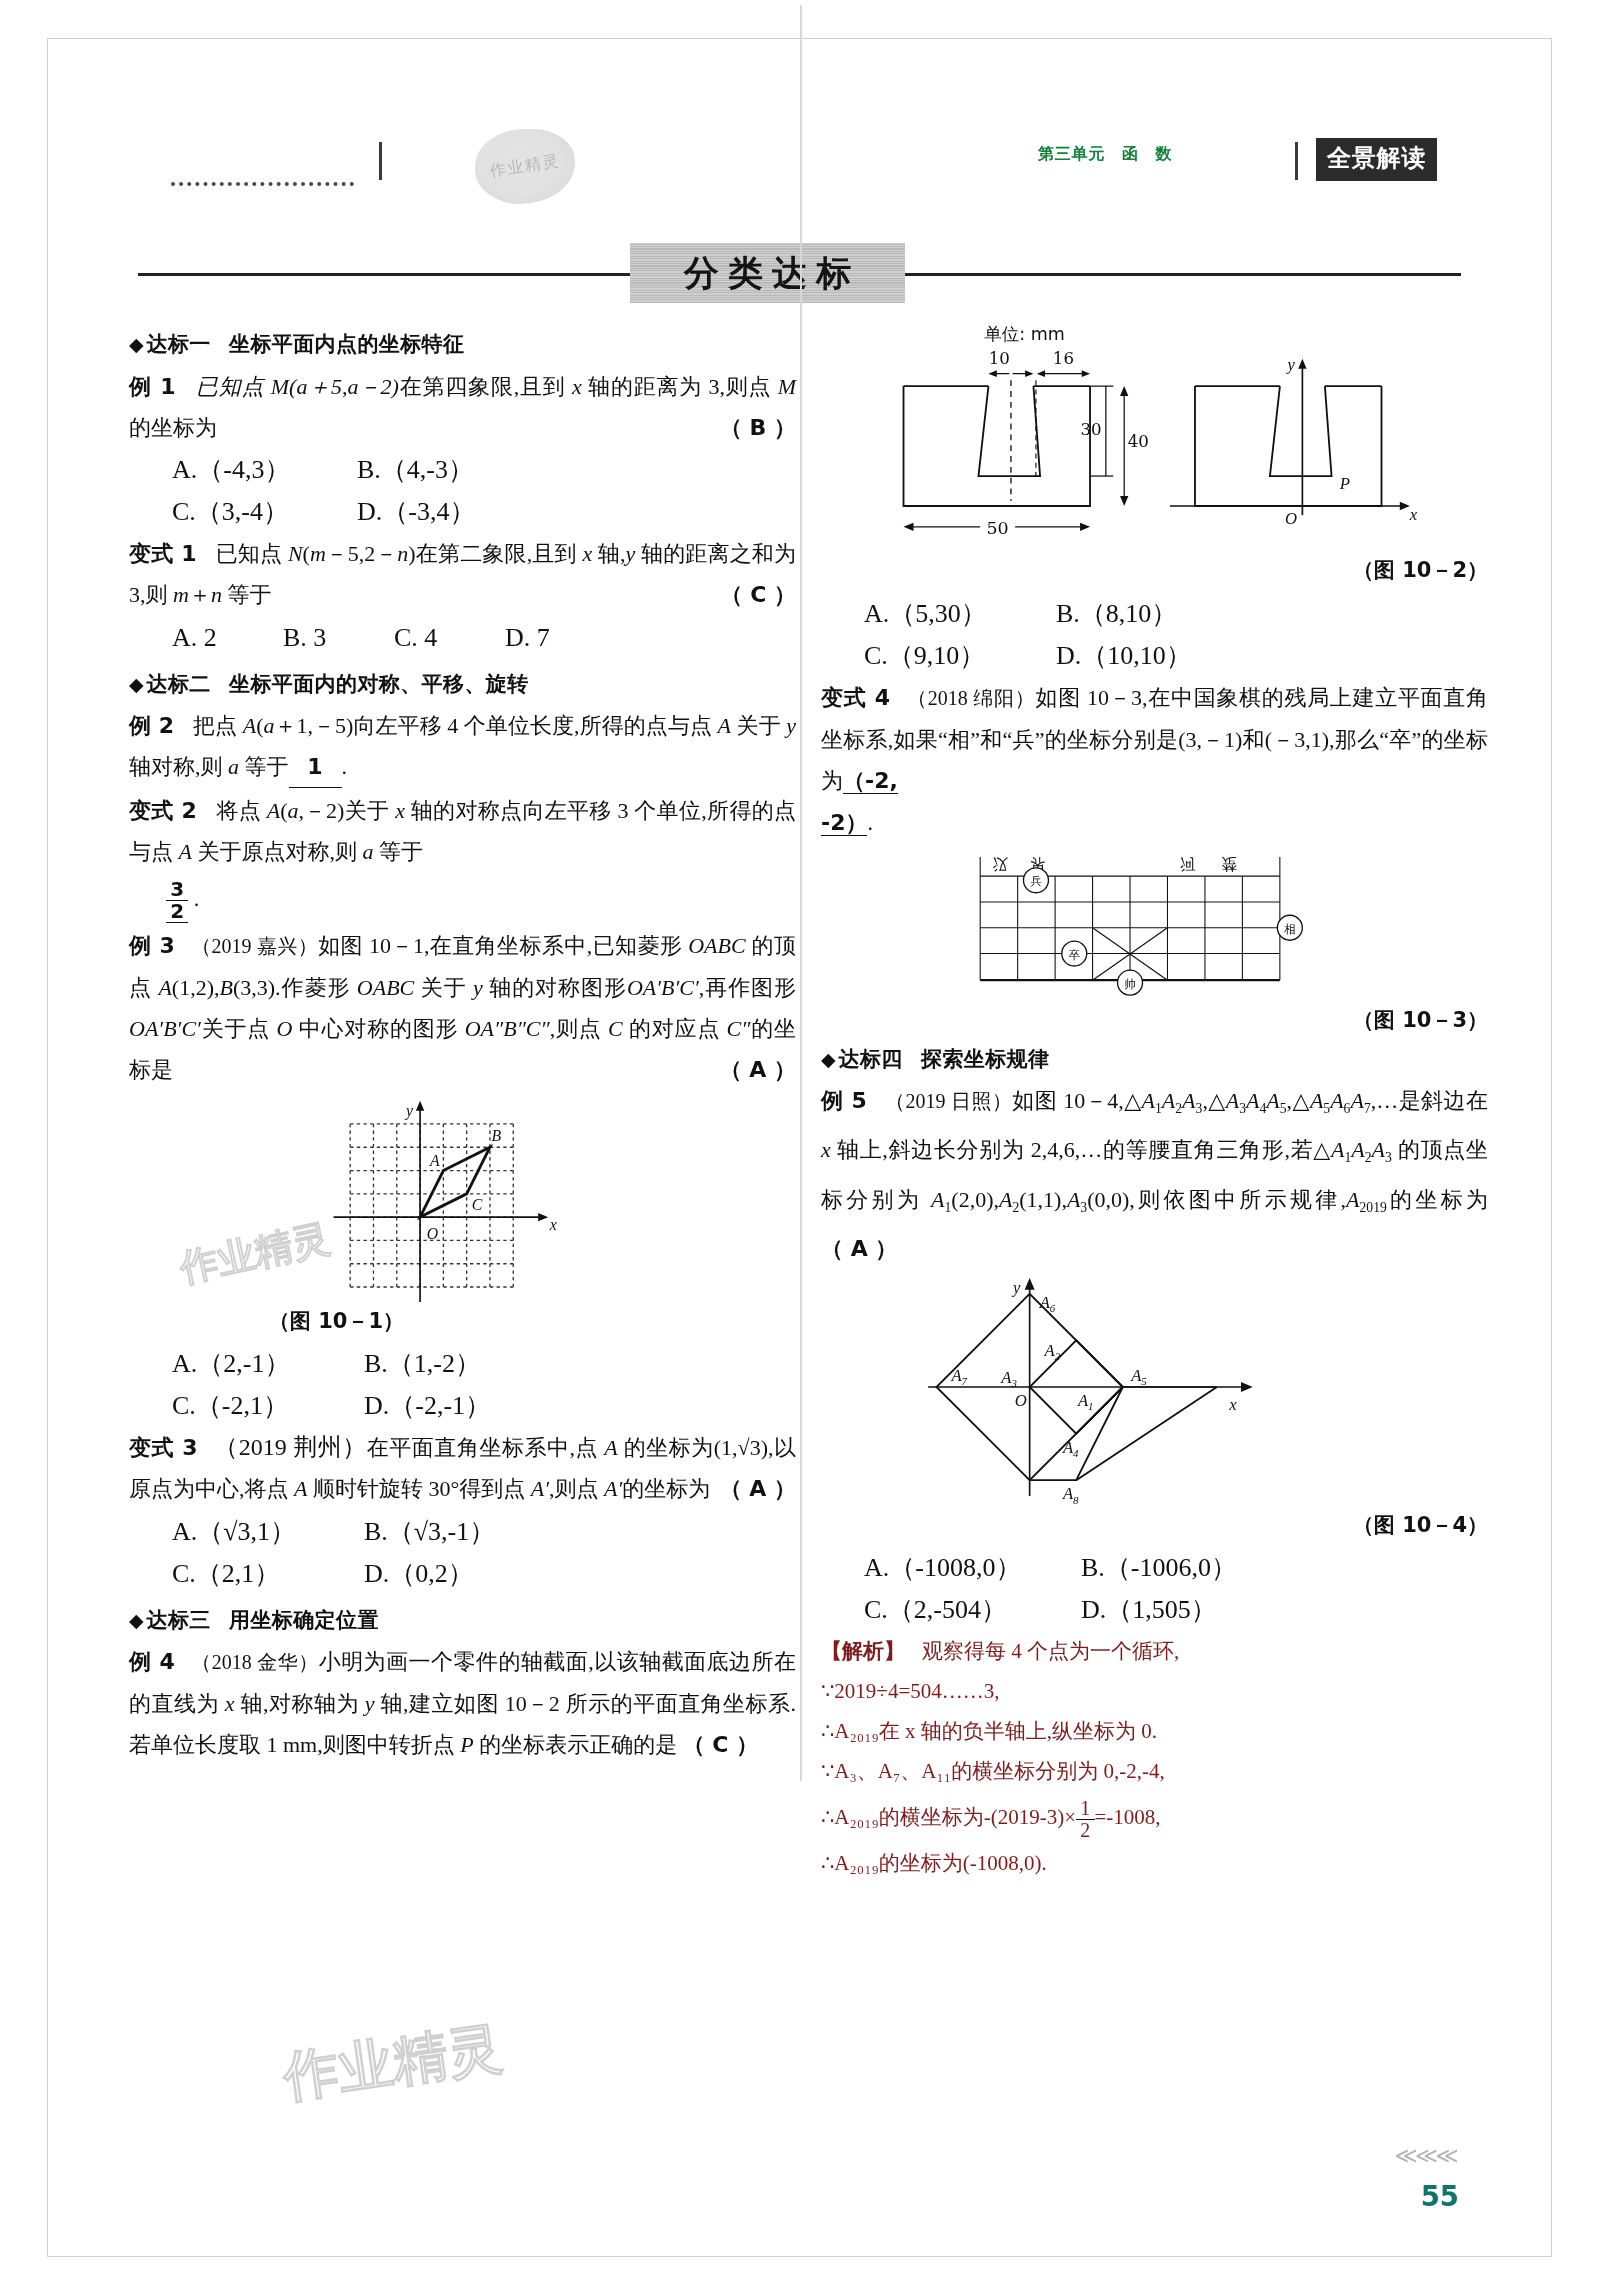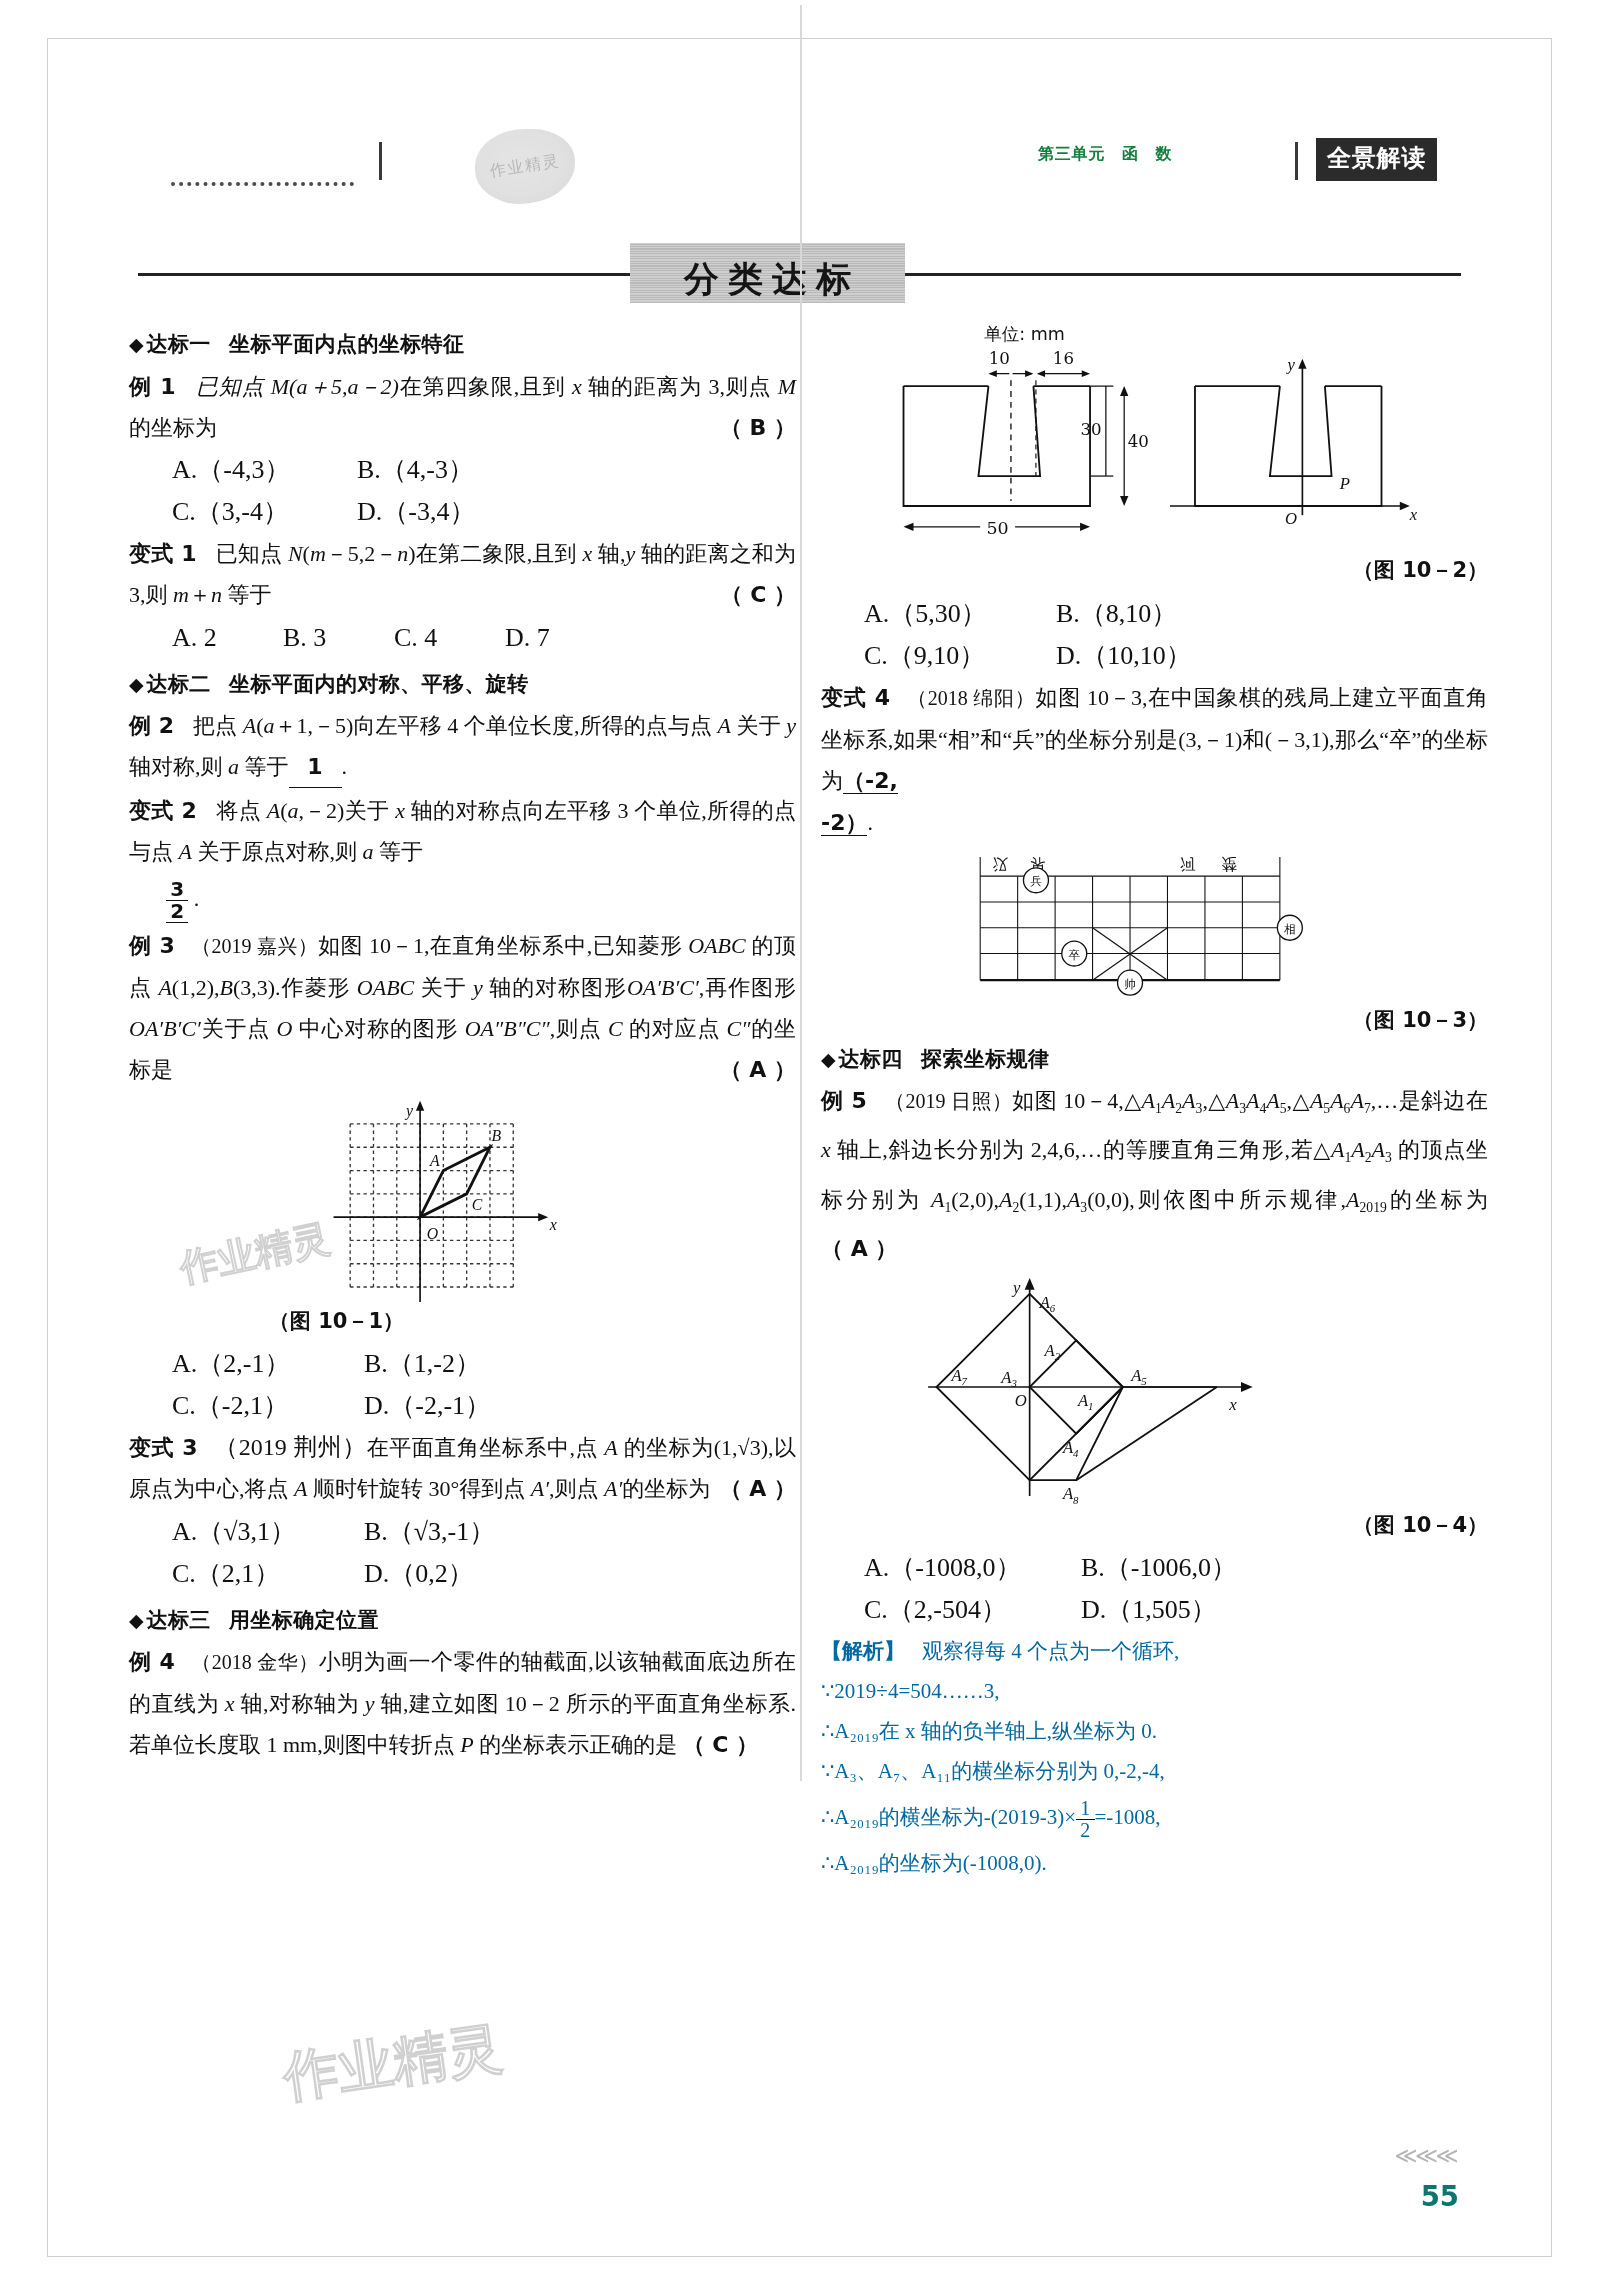--- a/index.html
+++ b/index.html
@@ -35,21 +35,21 @@
     position:absolute;inset:0;display:flex;align-items:center;justify-content:center;
     font-family:"DejaVu Sans","Liberation Sans",sans-serif;font-size:16px;color:#8d8d8d;
     transform:rotate(-9deg);letter-spacing:1.7px;
   }
   
   #titleband{position:absolute;left:138px;right:138px;top:243px;height:63px;}
   .tb-rule{position:absolute;left:0;right:0;top:30px;height:3.3px;background:#222;}
   .tb-box{
     position:absolute;left:492px;top:0;width:275px;height:60px;
     background:repeating-linear-gradient(0deg,#b9b9b9 0px,#b9b9b9 0.8px,#cfcfcf 0.8px,#cfcfcf 1.7px),#c4c4c4;
-    display:flex;align-items:flex-end;justify-content:center;
+    display:flex;align-items:center;justify-content:center;
   }
   .tb-box span{
     font-family:"DejaVu Sans","Liberation Sans",sans-serif;font-weight:bold;
     font-size:35px;color:#141414;letter-spacing:9.2px;text-indent:9.2px;
   }
   
   #cols{position:absolute;left:0;right:0;top:319px;height:1818px;}
   .col{position:absolute;top:0;width:667px;}
   .col-l{left:129px;}
   .col-r{left:821px;}
@@ -80,21 +80,21 @@
   .fill{border-bottom:1.7px solid #111;font-weight:bold;font-family:"DejaVu Sans",sans-serif;}
   .frac{display:inline-block;vertical-align:middle;text-align:center;font-size:20px;line-height:1.05;}
   .frac .n{display:block;border-bottom:1.7px solid #111;padding:0 4.2px;}
   .frac .d{display:block;padding:0 4.2px;}
   .figcap{
     text-align:right;font-family:"DejaVu Sans","Liberation Sans",sans-serif;
     font-weight:bold;font-size:21px;color:#111;margin:5px 0 8.3px 0;
   }
   sub{font-size:.62em;}
   .fig{position:relative;margin:3.3px auto 0 auto;}
-  .sol{font-size:21px;line-height:40px;color:#0369a1;margin:0;}
+  .sol{font-size:21px;line-height:40px;color:#7f1d1d;margin:0;}
   
   .wm{
     position:absolute;font-family:"DejaVu Sans","Liberation Sans",sans-serif;
     font-weight:bold;color:rgba(150,150,150,.30);pointer-events:none;
     -webkit-text-stroke:0.8px rgba(120,120,120,.35);color:transparent;
   }
   
   #footer{position:absolute;left:0;right:0;bottom:65px;height:50px;}
   .f-num{
     position:absolute;right:140px;top:0;font-family:"DejaVu Sans","Liberation Sans",sans-serif;

